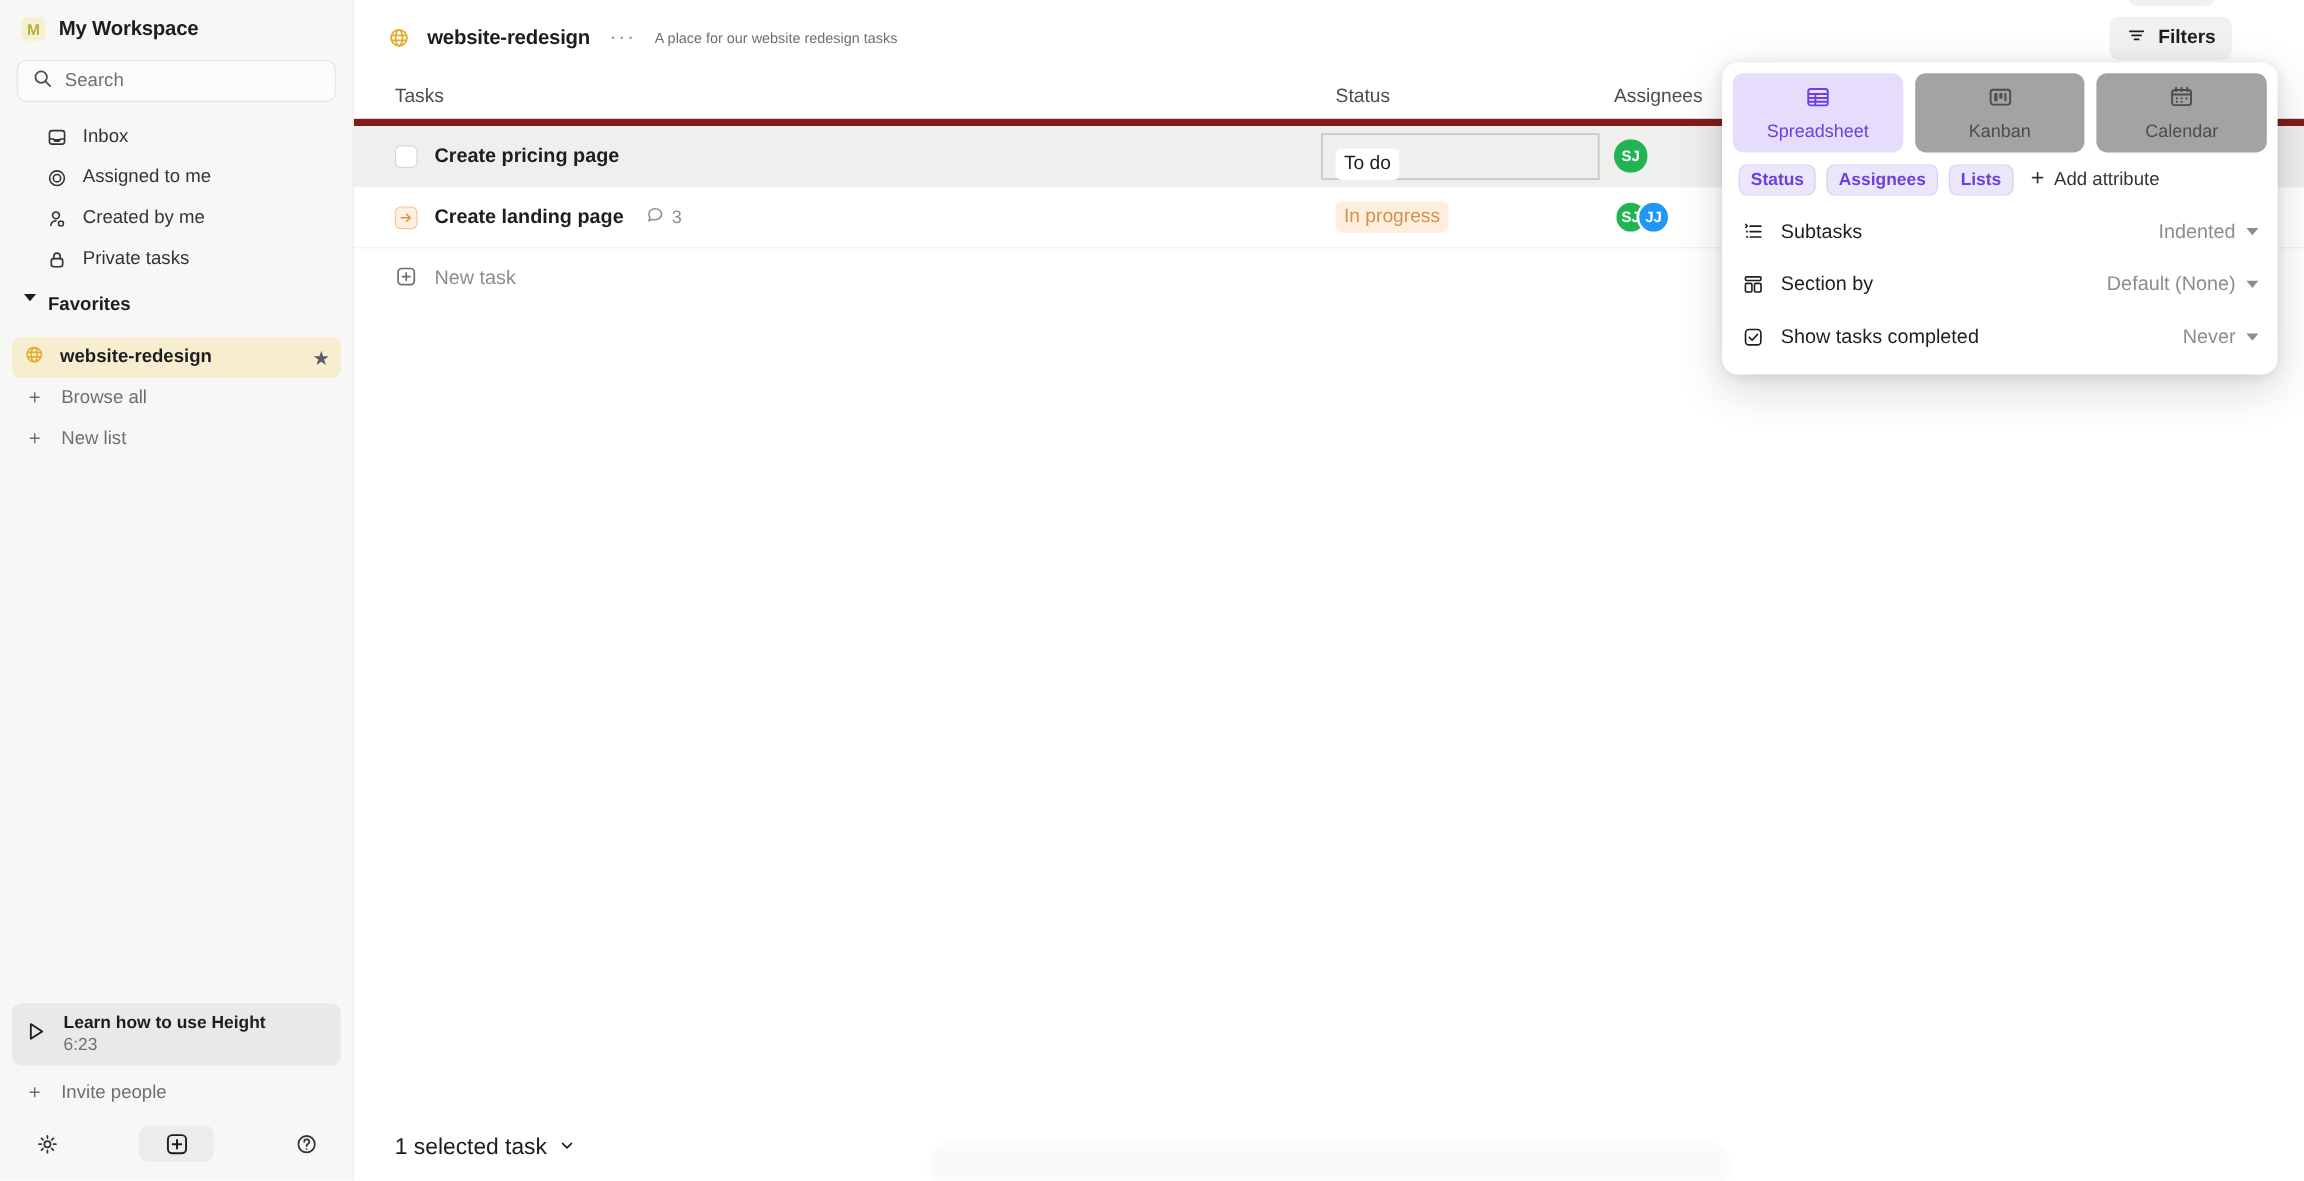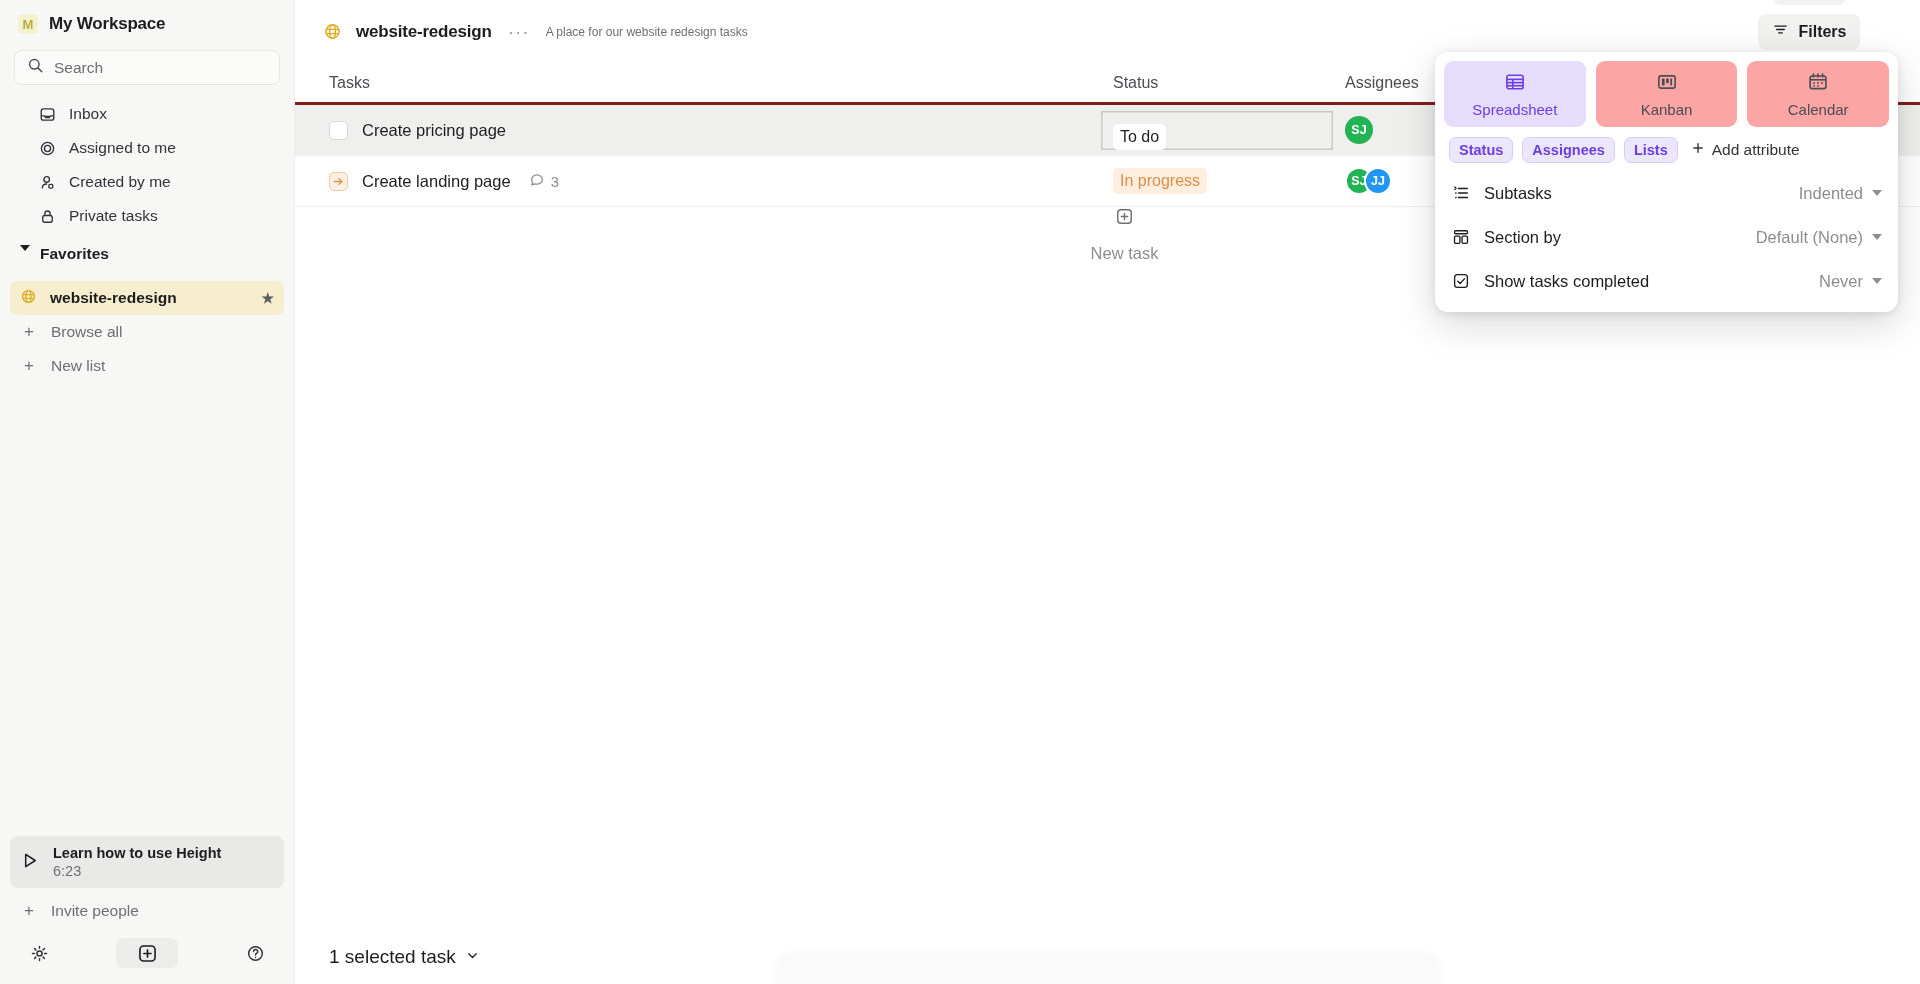--- a/index.html
+++ b/index.html
@@ -110,21 +110,21 @@
     display: flex; align-items: center; gap: 9px;
     padding: 0 14px; font-size: 16px; font-weight: 600; color: #1c1d1f;
     cursor: pointer; border: none;
   }
   .tb-btn.active { background: #e5e5e3; }
 
   
   .table-wrap { flex: 1; overflow: hidden; }
   .th-row {
     display: flex; align-items: center; height: 42px;
-    border-bottom: 3px solid #7f1d1d;
+    border-bottom: 6px solid #7f1d1d;
     font-size: 16px; color: #4b4d52;
   }
   .c-task { flex: 0 0 806px; padding-left: 34px; }
   .c-status { flex: 0 0 232px; padding-left: 12px; }
   .c-assignee { flex: 1; padding-left: 12px; }
 
   .t-row { display: flex; align-items: center; height: 51px; border-bottom: 1px solid #f1f1ef; }
   .t-row.selected { background: #efefed; }
   .t-row .c-task { display: flex; align-items: center; gap: 14px; height: 51px; }
   .t-row .c-status { display: flex; align-items: center; height: 51px; }
@@ -132,21 +132,21 @@
 
   .checkbox {
     width: 19px; height: 19px; border-radius: 5px;
     background: #fff; border: 1px solid #d7d7d4; flex: 0 0 19px; cursor: pointer;
   }
   .st-icon {
     width: 19px; height: 19px; border-radius: 5px; flex: 0 0 19px;
     background: #fdf0e3; border: 1px solid #f2c99c;
     display: flex; align-items: center; justify-content: center;
   }
-  .task-title { font-size: 16.5px; color: #1c1d1f; }
+  .task-title { font-size: 16.5px; color: #1c1d1f; font-weight: bold; }
   .cmt { display: flex; align-items: center; gap: 6px; color: #8b8d92; font-size: 15px; margin-left: 4px; }
 
   .status-chip {
     display: inline-flex; align-items: center; height: 26px;
     padding: 0 7px; border-radius: 5px; font-size: 16px;
   }
   .status-chip.todo { background: #ffffff; color: #1c1d1f; }
   .status-chip.prog { background: #fdeede; color: #d98f49; }
   .cell-sel {
     position: relative; height: 39px; width: 232px;
@@ -157,21 +157,21 @@
 
   .avatars { display: flex; align-items: center; }
   .avatar {
     width: 28px; height: 28px; border-radius: 50%;
     display: flex; align-items: center; justify-content: center;
     color: #fff; font-size: 12.5px; font-weight: 700;
     border: 2px solid transparent;
   }
   .avatar + .avatar { margin-left: -9px; }
 
-  .newtask-row { display: flex; align-items: center; gap: 14px; height: 51px; padding-left: 34px; cursor: pointer; flex-direction: column; }
+  .newtask-row { display: flex; align-items: center; gap: 14px; height: 51px; padding-left: 34px; cursor: pointer; }
   .newtask-row .lbl { font-size: 16.5px; color: #8b8d92; }
 
   
   .bottombar {
     height: 54px; display: flex; align-items: center; padding-left: 34px;
     position: relative;
   }
   .sel-pill { display: flex; align-items: center; gap: 9px; font-size: 19px; color: #1c1d1f; font-weight: 500; cursor: pointer; }
   .ghost-toolbar {
     position: absolute; left: 50%; transform: translateX(-50%);
@@ -182,21 +182,21 @@
 
   
   .panel {
     position: absolute; top: 52px; right: 22px; width: 463px;
     background: #fff; border-radius: 13px;
     box-shadow: 0 2px 10px rgba(16,17,20,0.10), 0 12px 38px rgba(16,17,20,0.16);
     padding: 9px; z-index: 40;
   }
   .view-tabs { display: flex; gap: 10px; }
   .vt {
-    flex: 1; height: 66px; border-radius: 9px; background: #fca5a5;
+    flex: 1; height: 66px; border-radius: 9px; background: #a3a3a3;
     display: flex; flex-direction: column; align-items: center; justify-content: center; gap: 5px;
     font-size: 15px; color: #4b4d52; cursor: pointer;
   }
   .vt.sel { background: #e5ddfb; color: #6b3fe0; }
   .attr-row { display: flex; align-items: center; gap: 9px; padding: 10px 5px 8px 5px; }
   .attr-chip {
     height: 26px; padding: 0 9px; border-radius: 7px;
     background: #ece6fb; border: 1px solid #d9cdf6; color: #6b3fe0;
     font-size: 14.5px; font-weight: 600;
     display: flex; align-items: center; cursor: pointer;

